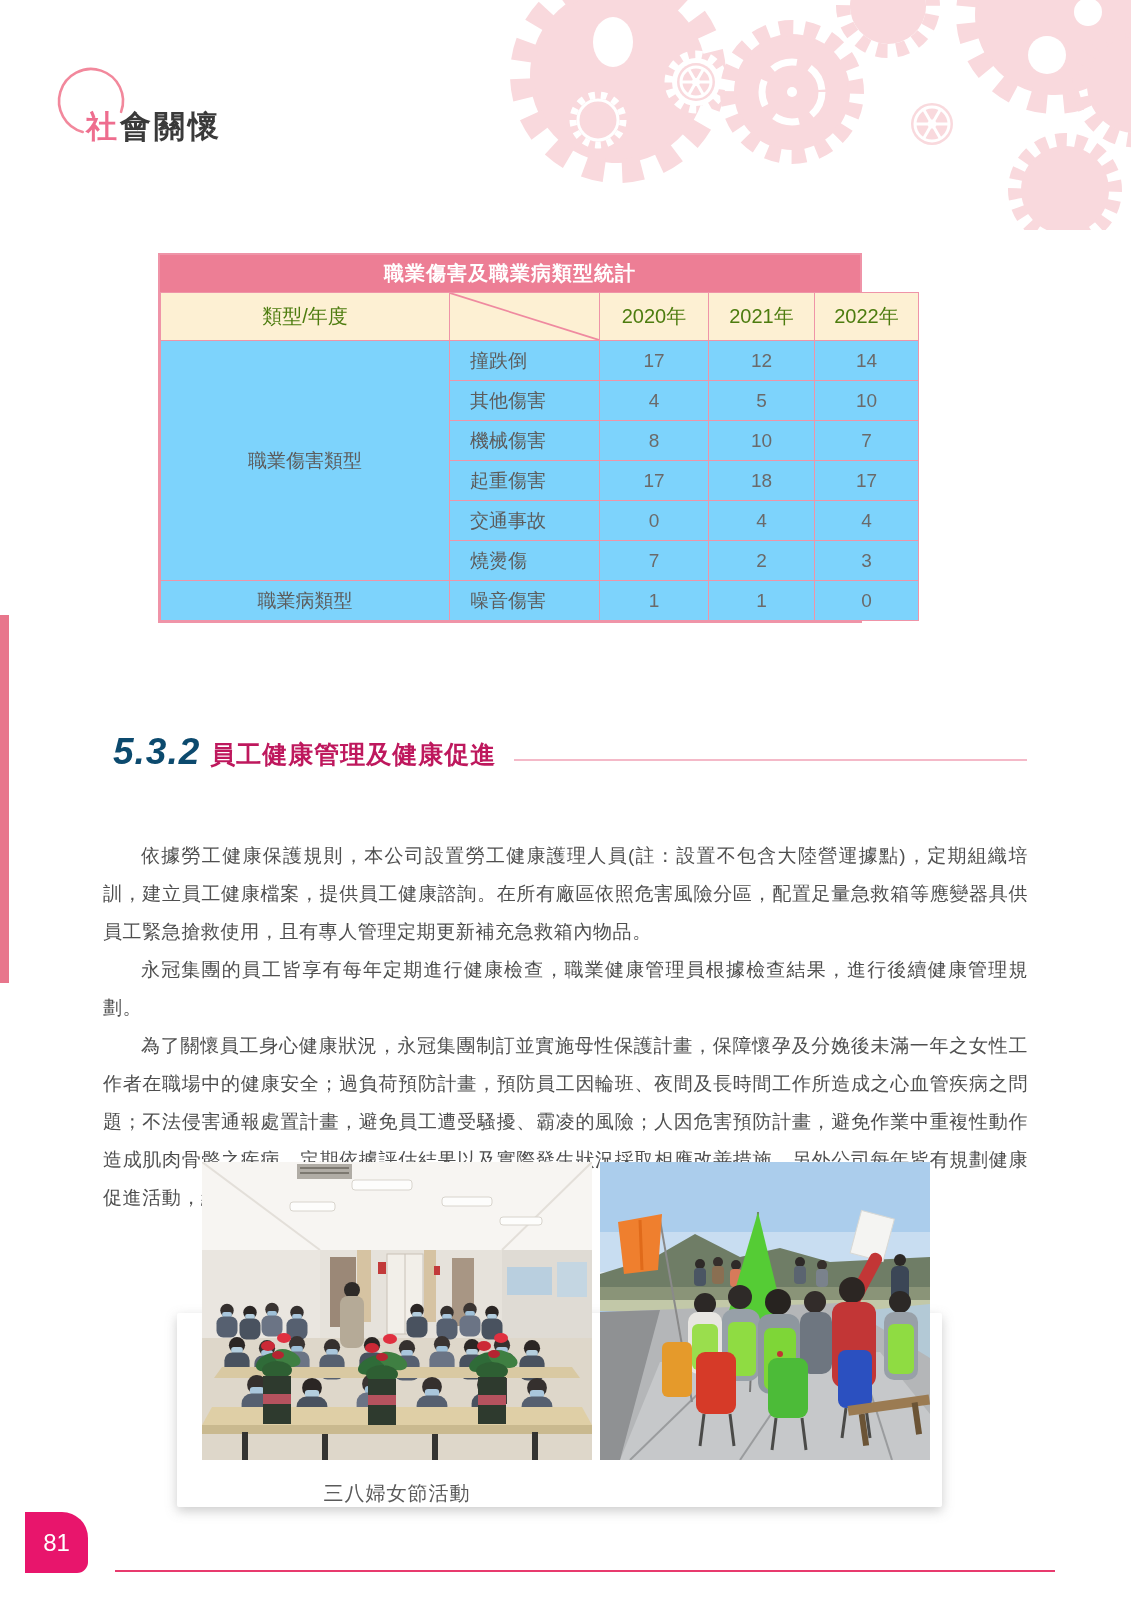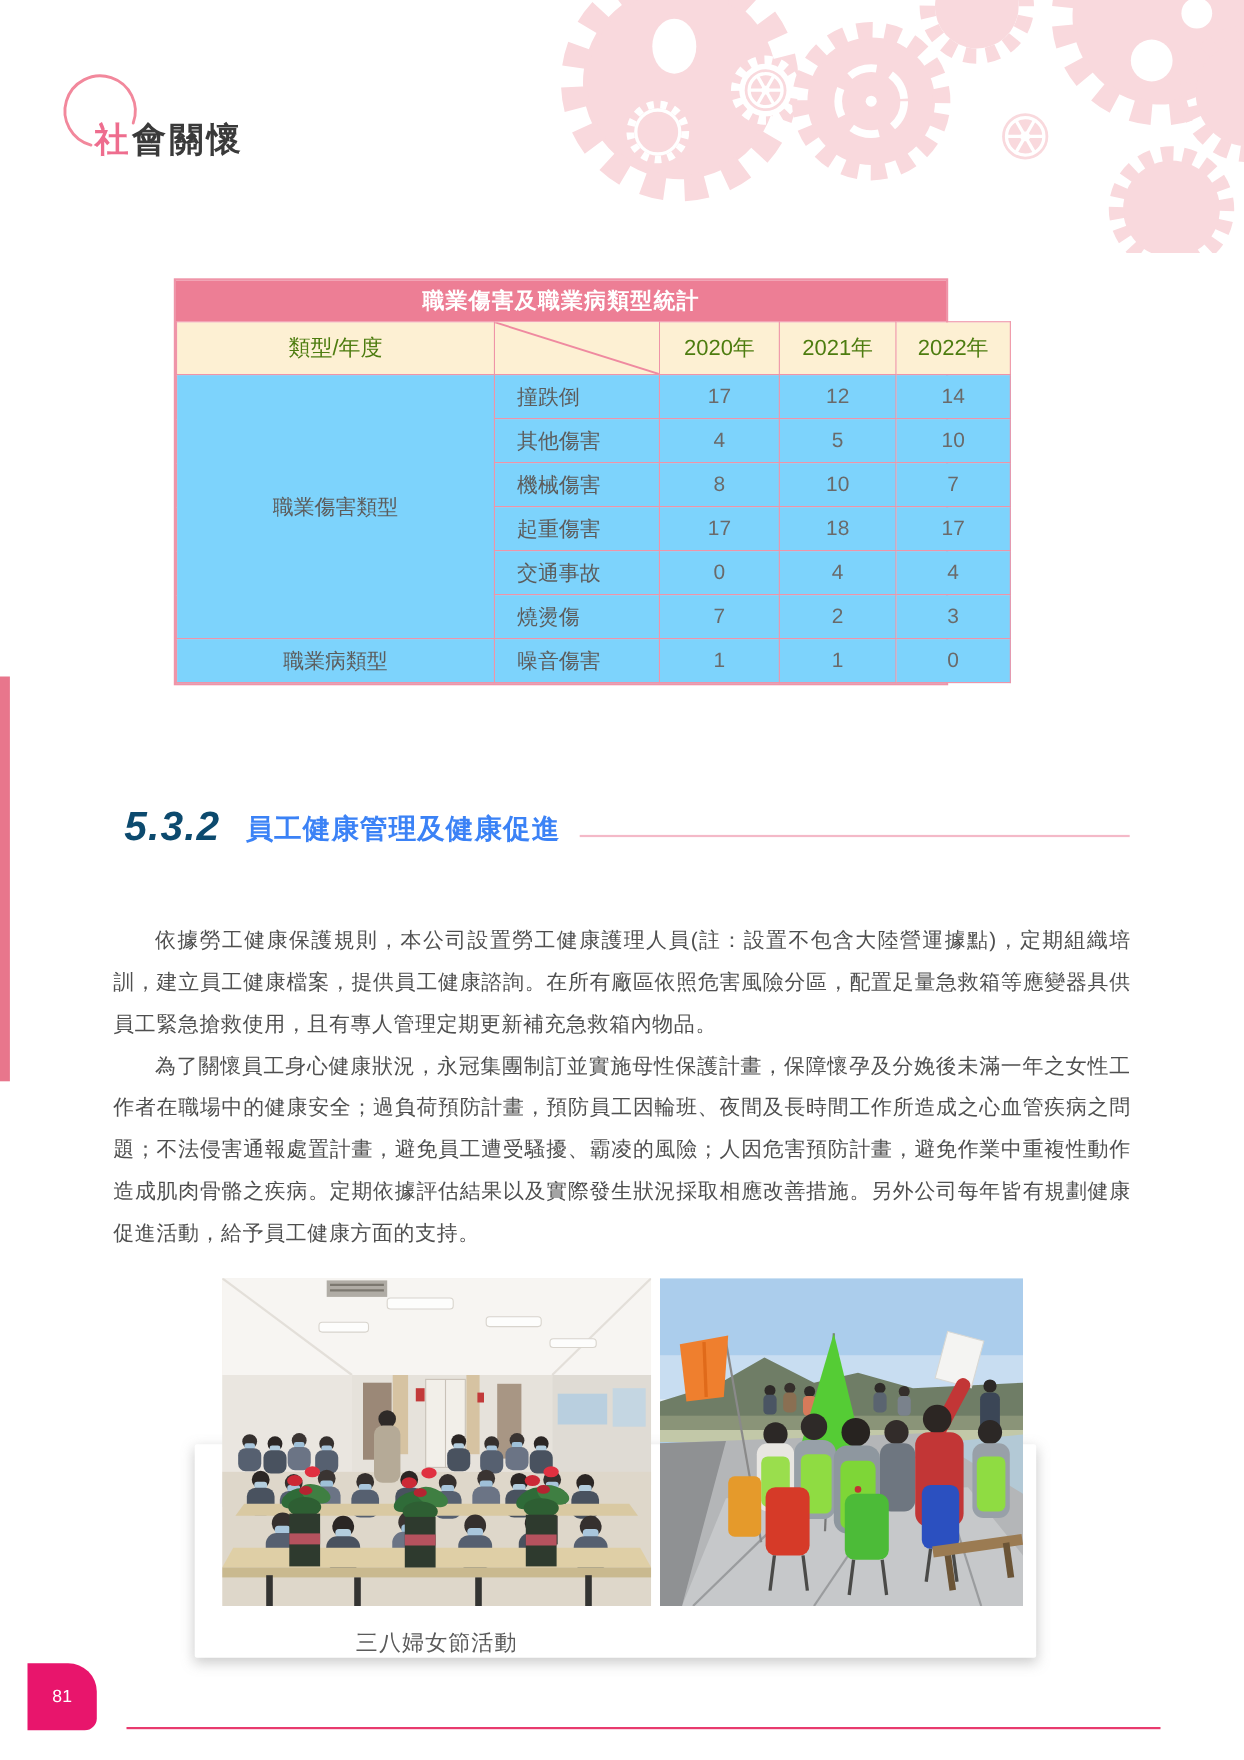--- a/index.html
+++ b/index.html
@@ -30,39 +30,39 @@
   .diagwrap svg{position:absolute;left:0;top:0;width:100%;height:100%;display:block;}
 
   
   .para{left:103px;width:925px;font-size:19px;line-height:38px;letter-spacing:0.6px;
         text-align:justify;color:#4f4f4f;}
   .para p{margin:0;text-indent:2em;}
 
   
   .sec{left:113px;width:918px;display:flex;align-items:flex-end;}
   .sec-num{font-size:37px;font-weight:bold;color:#0c4a6e;letter-spacing:1px;line-height:1;font-style:italic;}
-  .sec-title{font-size:25px;font-weight:bold;color:#3b82f6;margin-left:23px;letter-spacing:1px;
+  .sec-title{font-size:25px;font-weight:bold;color:#be185d;margin-left:10px;letter-spacing:1px;
              line-height:1;padding-bottom:3px;}
   .sec-line{flex:1;border-bottom:2px solid #f4b9c8;margin:0 4px 9px 18px;}
 
   
   .left-bar{left:0;top:615px;width:9px;height:368px;background:#e8768c;}
 
   
   .photo-card{left:177px;top:1313px;width:765px;height:194px;background:#ffffff;
               box-shadow:0 4px 12px rgba(110,110,110,0.35);border-radius:2px;}
   .photos{left:202px;top:1162px;display:flex;gap:8px;}
   .photos svg{display:block;}
   .cap{top:1480px;font-size:20px;color:#5a5a5a;text-align:center;letter-spacing:1px;}
   .cap-left{left:202px;width:390px;}
   .cap-right{left:600px;width:330px;}
 
   
   .page-num{left:25px;top:1512px;width:63px;height:61px;background:#e8156c;color:#fff;
-            font-size:16px;display:flex;align-items:center;justify-content:center;
+            font-size:24px;display:flex;align-items:center;justify-content:center;
             border-radius:0 26px 11px 0;}
   .bottom-line{left:115px;top:1570px;width:940px;height:2px;background:#e83a6e;}
 </style>
 </head>
 <body>
 
 <div id="page">
 
   <svg class="abs gears" width="651" height="230" viewBox="0 0 651 230">
     <g fill="#f9d9dd" stroke="#f9d9dd">
@@ -219,20 +219,21 @@
 
 
   <div class="abs sec" style="top:733px;">
     <span class="sec-num">5.3.2</span>
     <span class="sec-title">員工健康管理及健康促進</span>
     <span class="sec-line"></span>
   </div>
 
   <div class="abs para" style="top:801px;margin-top:36px;">
     <p>依據勞工健康保護規則，本公司設置勞工健康護理人員(註：設置不包含大陸營運據點)，定期組織培訓，建立員工健康檔案，提供員工健康諮詢。在所有廠區依照危害風險分區，配置足量急救箱等應變器具供員工緊急搶救使用，且有專人管理定期更新補充急救箱內物品。</p>
+    <p>永冠集團的員工皆享有每年定期進行健康檢查，職業健康管理員根據檢查結果，進行後續健康管理規劃。</p>
     <p>為了關懷員工身心健康狀況，永冠集團制訂並實施母性保護計畫，保障懷孕及分娩後未滿一年之女性工作者在職場中的健康安全；過負荷預防計畫，預防員工因輪班、夜間及長時間工作所造成之心血管疾病之問題；不法侵害通報處置計畫，避免員工遭受騷擾、霸凌的風險；人因危害預防計畫，避免作業中重複性動作造成肌肉骨骼之疾病。定期依據評估結果以及實際發生狀況採取相應改善措施。另外公司每年皆有規劃健康促進活動，給予員工健康方面的支持。</p>
   </div>
 
   <div class="abs photo-card"></div>
 
   <div class="abs photos">
 
     <svg width="390" height="298" viewBox="0 0 390 298">
       <defs>
         <g id="pa">

